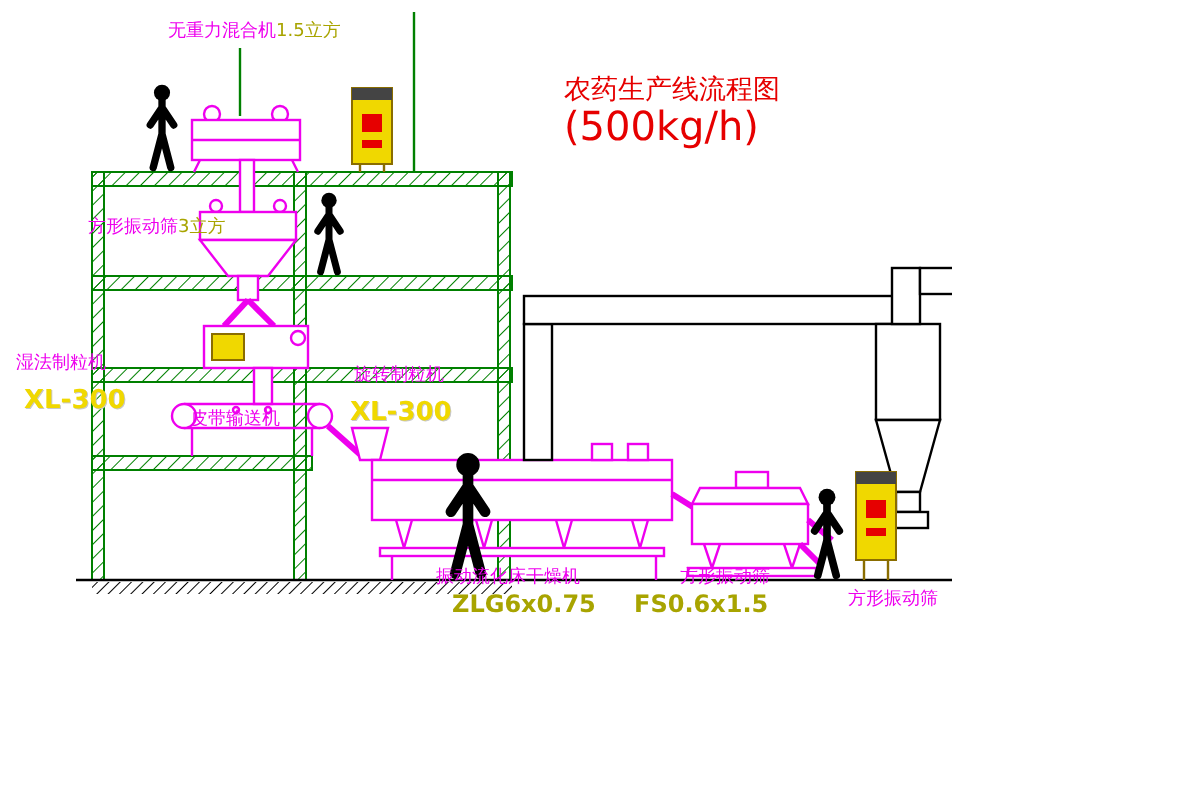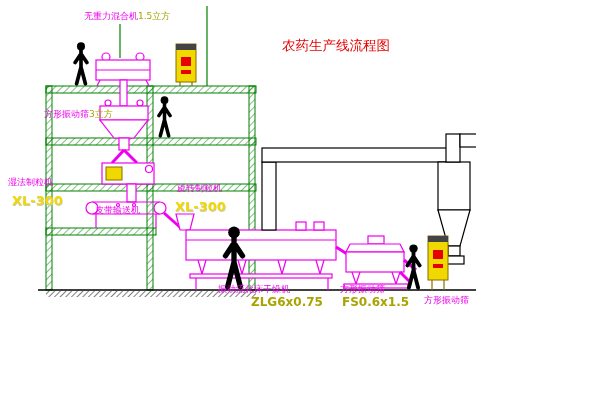--- a/index.html
+++ b/index.html
@@ -11,21 +11,21 @@
   .sG{stroke:var(--green,#008000);fill:none;stroke-width:1.2;}
   .fG{fill:url(#hatchG);stroke:var(--green,#008000);stroke-width:1;}
   .sM{stroke:var(--magenta,#ee00ee);fill:none;stroke-width:1.2;}
   .fW{fill:#fff;}
   .sB{stroke:var(--black,#000);fill:#fff;stroke-width:1.2;}
   .fY{fill:var(--yellow,#f0d800);stroke:var(--yellowBorder,#8a6d00);stroke-width:1;}
   .fR{fill:var(--red,#e60000);stroke:none;}
   .t3{stroke-width:3;}
   .lbl{position:absolute;white-space:nowrap;line-height:1.05;}
   .f9{font-size:9px;}
-  .f12b{font-size:12px;font-weight:bold;margin-left:25px;}
+  .f12b{font-size:12px;font-weight:bold;}
   .f13b{font-size:13px;font-weight:bold;margin-top:36px;}
   .c-magenta{color:var(--magenta,#ee00ee);}
   .c-olive{color:var(--olive,#a8a400);}
   .c-yellow{color:var(--yellow,#d8d200);text-shadow:0.5px 0.5px 0 #c9c9c9;}
   .c-red{color:var(--red,#e60000);}
   .title{display:flex;align-items:baseline;gap:1px;flex-direction:column;}
   .title .t1{font-size:13.5px;}
   .title .t2{font-size:20px;}
 </style>
 </head>
@@ -203,15 +203,16 @@
 
   <div class="lbl f9 c-magenta" style="left:340px;top:285px">方形振动筛</div>
   <div class="lbl f12b c-olive" style="left:317px;top:296px">FS0.6x1.5</div>
 
   <div class="lbl f9 c-magenta" style="left:424px;top:296px">方形振动筛</div>
 
   <div class="lbl f9 c-magenta" style="left:514px;top:298px">引风机</div>
 
   <div class="lbl title c-red" style="left:282px;top:38px">
     <span class="t1">农药生产线流程图</span>
+      <span class="t2">(500kg/h)</span>
   </div>
 
 </div>
 
 </body></html>

